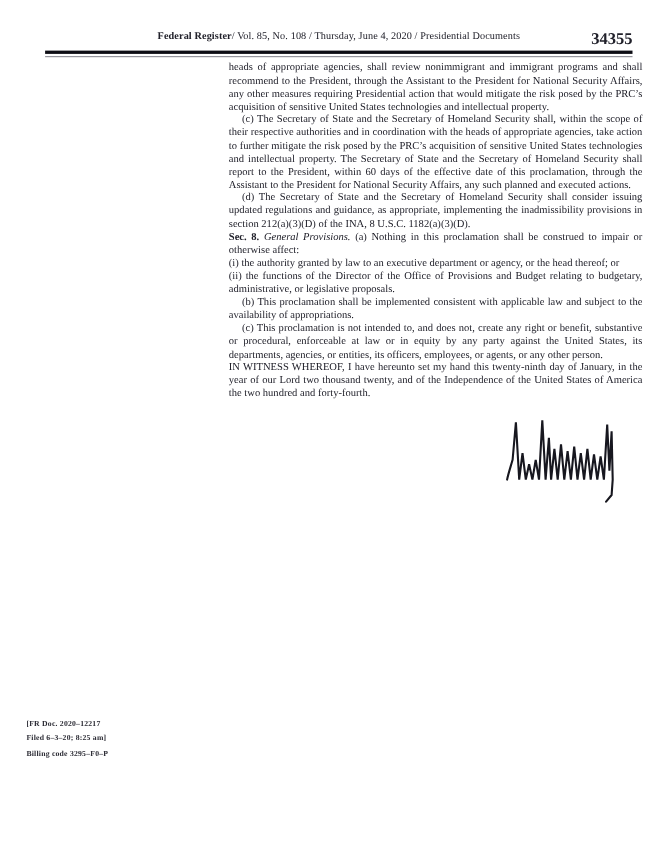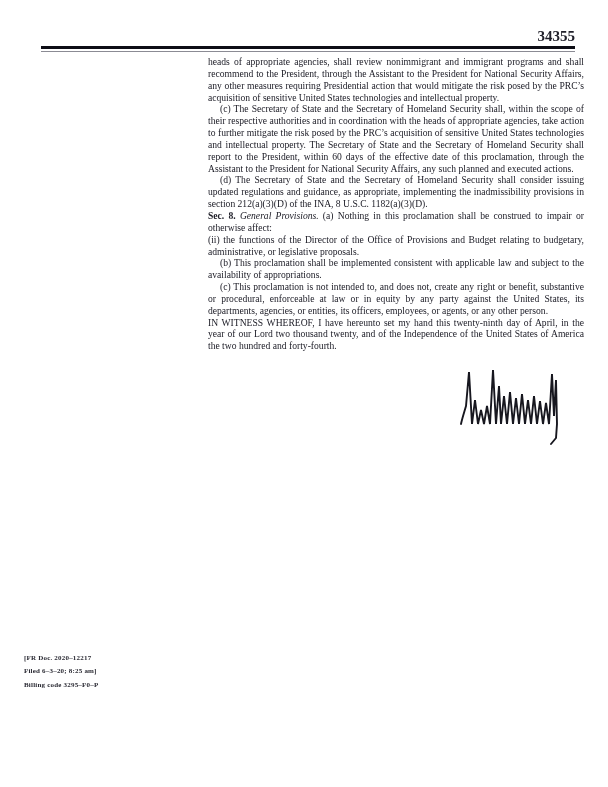--- a/index.html
+++ b/index.html
@@ -43,37 +43,39 @@
     font-size:7px;font-weight:bold;line-height:13.4px;
     color:#2a2a33;letter-spacing:0.2px;
   }
 </style>
 </head>
 <body>
 
 <div class="page">
 
   <div class="header">
+    <div class="header-center"><span class="b">Federal Register</span><span>/ Vol. 85, No. 108 / Thursday, June 4, 2020 / Presidential Documents</span></div>
     <span class="page-num">34355</span>
   </div>
 
   <div class="rules">
     <div class="rule-black"></div>
     <div class="rule-gray"></div>
   </div>
 
   <div class="column">
     <p class="p-flush">heads of appropriate agencies, shall review nonimmigrant and immigrant programs and shall recommend to the President, through the Assistant to the President for National Security Affairs, any other measures requiring Presidential action that would mitigate the risk posed by the PRC’s acquisition of sensitive United States technologies and intellectual property.</p>
     <p class="p-ind">(c) The Secretary of State and the Secretary of Homeland Security shall, within the scope of their respective authorities and in coordination with the heads of appropriate agencies, take action to further mitigate the risk posed by the PRC’s acquisition of sensitive United States technologies and intellectual property. The Secretary of State and the Secretary of Homeland Security shall report to the President, within 60 days of the effective date of this proclamation, through the Assistant to the President for National Security Affairs, any such planned and executed actions.</p>
     <p class="p-ind">(d) The Secretary of State and the Secretary of Homeland Security shall consider issuing updated regulations and guidance, as appropriate, implementing the inadmissibility provisions in section 212(a)(3)(D) of the INA, 8 U.S.C. 1182(a)(3)(D).</p>
     <p class="p-sec"><span class="b">Sec. 8.</span> <span class="i">General Provisions.</span> <span>(a) Nothing in this proclamation shall be construed to impair or otherwise affect:</span></p>
+    <p class="p-sub">(i) the authority granted by law to an executive department or agency, or the head thereof; or</p>
     <p class="p-sub">(ii) the functions of the Director of the Office of Provisions and Budget relating to budgetary, administrative, or legislative proposals.</p>
     <p class="p-ind">(b) This proclamation shall be implemented consistent with applicable law and subject to the availability of appropriations.</p>
     <p class="p-ind">(c) This proclamation is not intended to, and does not, create any right or benefit, substantive or procedural, enforceable at law or in equity by any party against the United States, its departments, agencies, or entities, its officers, employees, or agents, or any other person.</p>
-    <p class="p-flush">IN WITNESS WHEREOF, I have hereunto set my hand this twenty-ninth day of April, in the year of our Lord two thousand twenty, and of the Independence of the United States of America the two hundred and forty-fourth.</p>
+    <p class="p-flush">IN WITNESS WHEREOF, I have hereunto set my hand this twenty-ninth day of January, in the year of our Lord two thousand twenty, and of the Independence of the United States of America the two hundred and forty-fourth.</p>
 
     <div class="sig-row">
       <svg width="128" height="82" viewBox="0 0 128 82">
         <path d="M7,58 C8,53 10,47 12,40 L15,6 L18,58 L21,34 L24,58
                  L27,44 L30,58 L33,40 L36,58 L39,4 L42,58 L45,20 L47,58
                  L50,30 L53,58 L56,26 L59,58 L62,32 L65,58 L68,28 L71,58
                  L74,34 L77,58 L80,30 L83,58 L86,35 L89,58 L92,37 L95,58
                  L98,8 L100,50 L102,14 L103,58 L102,72 L97,78" fill="none" stroke="#17171f" stroke-width="1.9" stroke-linejoin="miter" stroke-linecap="round"></path>
       </svg>
     </div>

